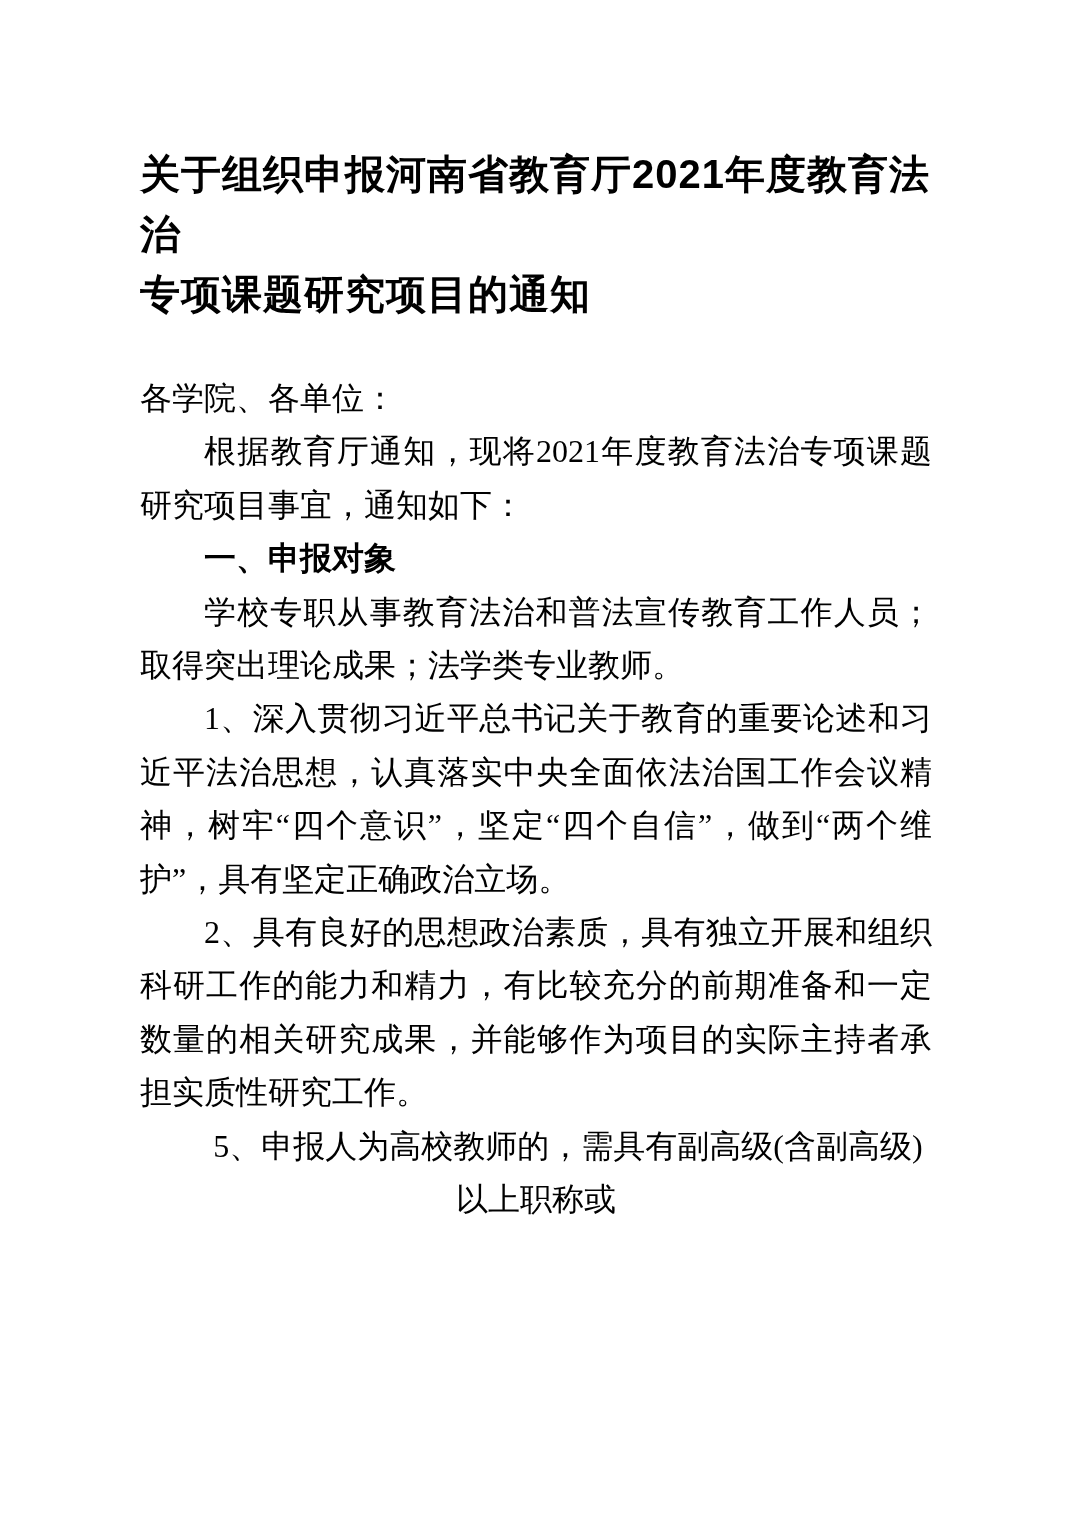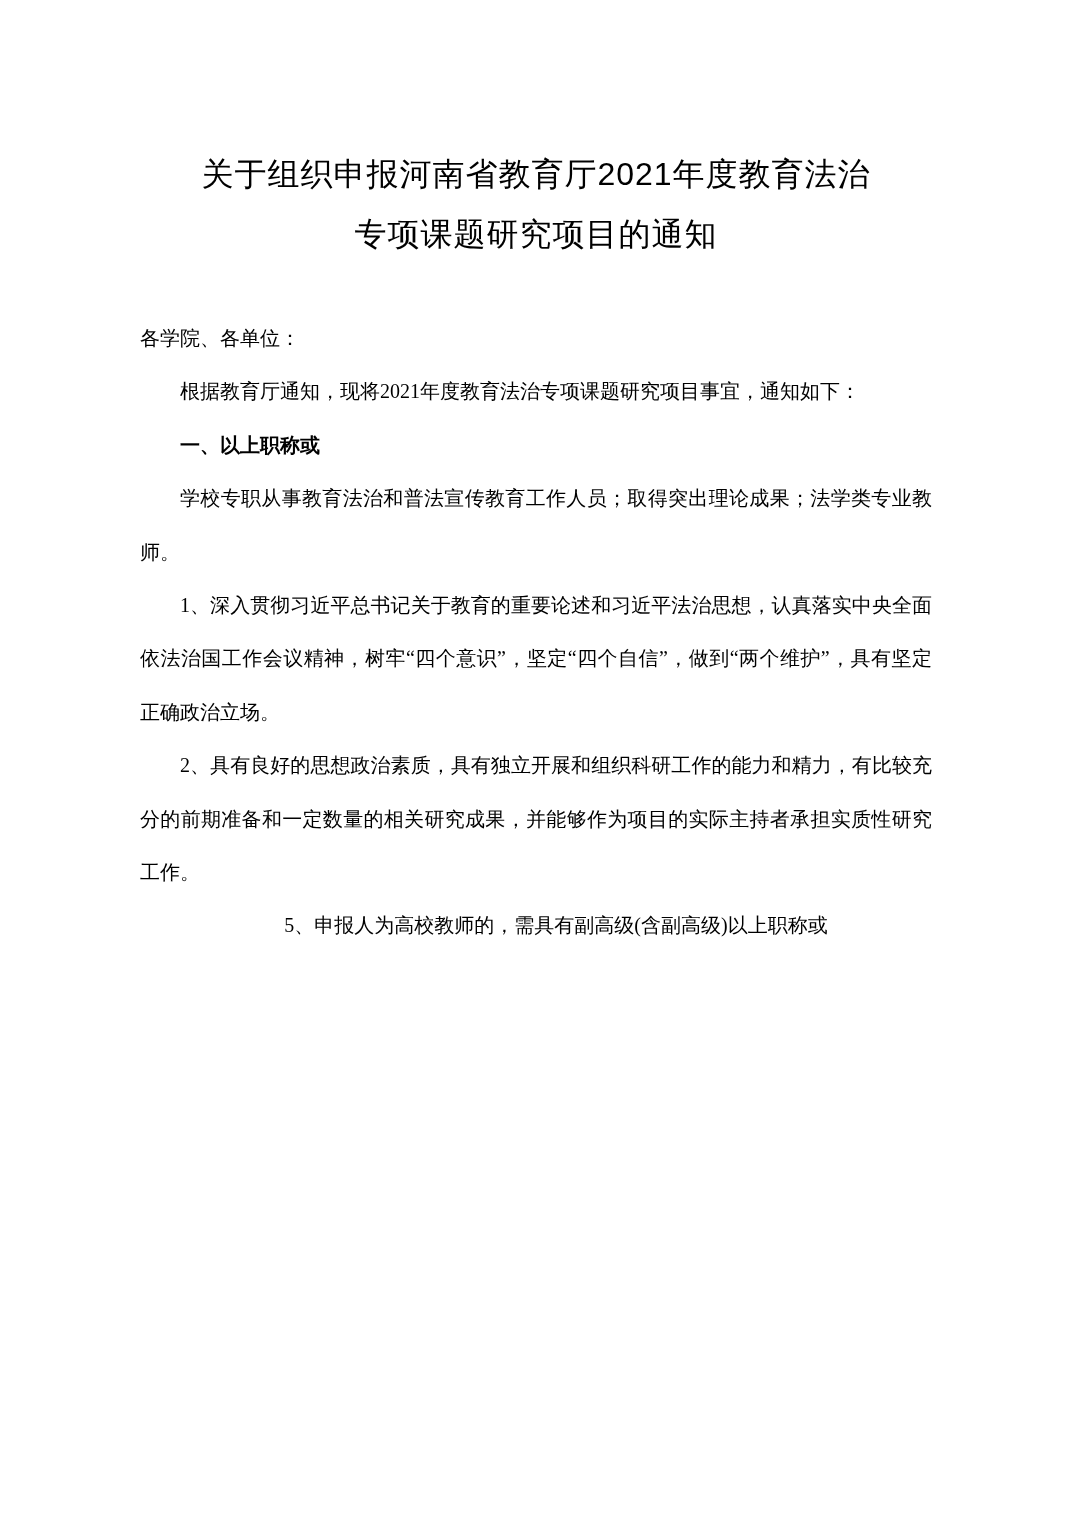--- a/index.html
+++ b/index.html
@@ -17,33 +17,33 @@
   }
   .page {
     position: absolute;
     left: 140px;
     top: 144px;
     width: 792px;
   }
   .doc-title {
     margin: 0 0 48px 0;
     font-family: "Liberation Sans", "DejaVu Sans", sans-serif;
-    font-weight: normal;
-    font-size: 32px;
+    font-weight: bold;
+    font-size: 40px;
     line-height: 60px;
-    text-align: center;
+    text-align: left;
     letter-spacing: 1px;
   }
   .doc-title .title-line {
     display: block;
   }
   .body-text p,
   .body-text h2 {
     margin: 0;
-    font-size: 20px;
+    font-size: 32px;
     line-height: 53.4px;
     text-align: justify;
     text-indent: 2em;
     font-weight: normal;
   }
   .body-text p.salutation {
     text-indent: 0;
     text-align: left;
   }
   .body-text h2.section-heading {
@@ -64,21 +64,21 @@
     <span class="title-line">关于组织申报河南省教育厅2021年度教育法治</span>
     <span class="title-line">专项课题研究项目的通知</span>
   </h1>
 
   <div class="body-text">
 
     <p class="salutation">各学院、各单位：</p>
 
     <p>根据教育厅通知，现将2021年度教育法治专项课题研究项目事宜，通知如下：</p>
 
-    <h2 class="section-heading">一、以上职称或</h2>
+    <h2 class="section-heading">一、申报对象</h2>
 
     <p>学校专职从事教育法治和普法宣传教育工作人员；取得突出理论成果；法学类专业教师。</p>
 
 
     <p>1、深入贯彻习近平总书记关于教育的重要论述和习近平法治思想，认真落实中央全面依法治国工作会议精神，树牢“四个意识”，坚定“四个自信”，做到“两个维护”，具有坚定正确政治立场。</p>
 
 
 
     <p>2、具有良好的思想政治素质，具有独立开展和组织科研工作的能力和精力，有比较充分的前期准备和一定数量的相关研究成果，并能够作为项目的实际主持者承担实质性研究工作。</p>
 

